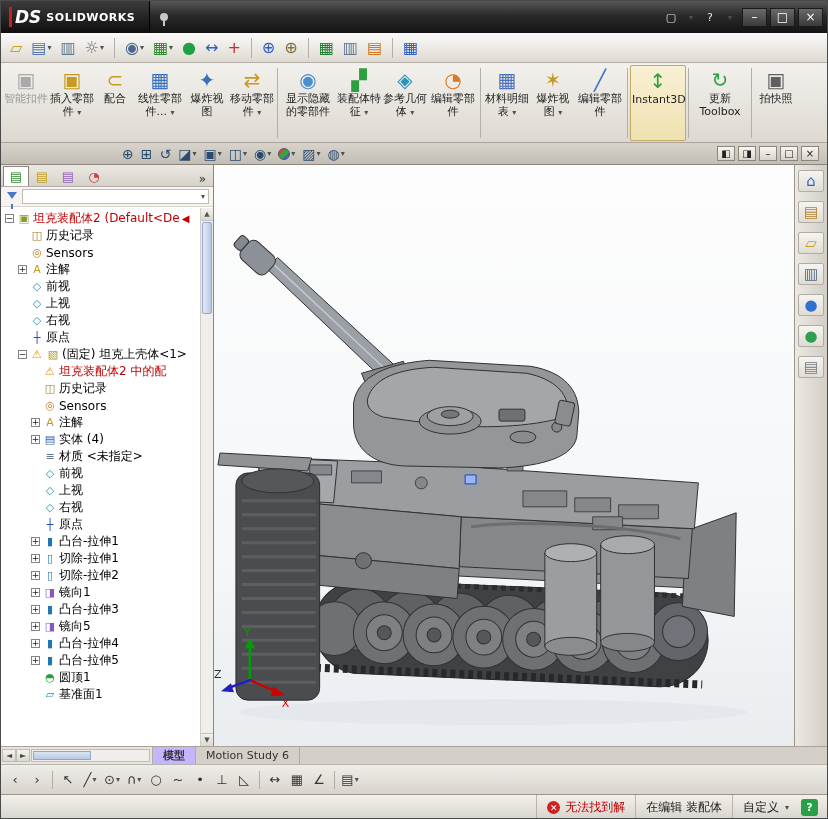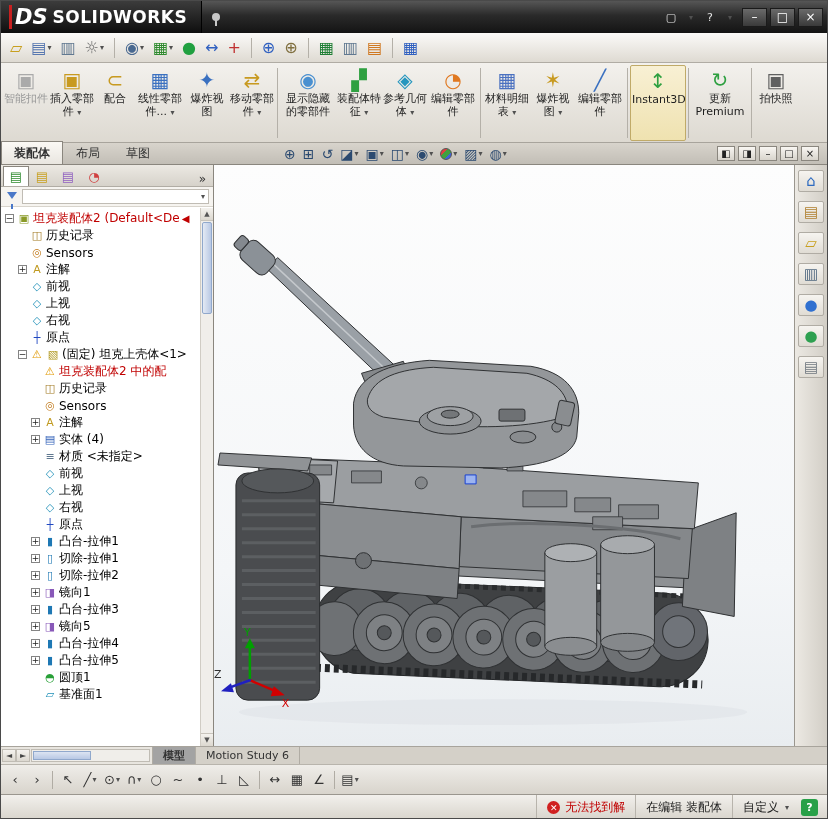--- a/index.html
+++ b/index.html
@@ -2,22 +2,22 @@
 <html><head>
 <meta charset="utf-8">
 <style>
 *{margin:0;padding:0;box-sizing:border-box;}
 html,body{width:828px;height:819px;}
 body{font-family:"DejaVu Sans","Liberation Sans",sans-serif;font-size:12px;position:relative;background:#d6d2ca;overflow:hidden;border:1px solid #4a4a4a;}
 
 
 .titlebar{position:absolute;top:0;left:0;right:0;height:32px;background:linear-gradient(#565656,#2a2a2a 45%,#141414);display:flex;align-items:center;color:#fff;z-index:5;}
 .logo{display:flex;align-items:center;gap:5px;padding:0 14px 0 8px;height:100%;background:linear-gradient(#3c3c3c,#0e0e0e);border-right:1px solid #000;}
-.ds-mark{font-style:italic;font-weight:bold;font-size:21px;color:#fff;border-left:3px solid #c82020;padding-left:3px;}
-.sw-mark{font-weight:bold;font-size:17px;letter-spacing:.5px;}
+.ds-mark{font-style:italic;font-weight:bold;font-size:17px;color:#fff;border-left:3px solid #c82020;padding-left:3px;}
+.sw-mark{font-weight:bold;font-size:11px;letter-spacing:.5px;}
 .menus{display:flex;height:100%;align-items:stretch;}
 .menu-item{display:flex;align-items:center;padding:0 8px;font-size:12.5px;color:#f0f0f0;cursor:default;}
 .pin-icon{width:8px;height:8px;border-radius:50%;background:#c8c8c8;position:relative;margin:0 10px;align-self:center;}
 .pin-icon::after{content:"";position:absolute;left:3px;top:7px;width:2px;height:6px;background:#c8c8c8;}
 .tb-right{margin-left:auto;display:flex;align-items:center;gap:1px;padding-right:4px;}
 .tbtn{min-width:18px;height:18px;display:flex;align-items:center;justify-content:center;color:#e4e4e4;font-size:11px;}
 .winbtn{width:25px;height:19px;display:flex;align-items:center;justify-content:center;color:#fff;font-size:12px;background:linear-gradient(#6a6a6a,#3a3a3a);border:1px solid #1a1a1a;margin-left:2px;}
 
 
 .qbar{position:absolute;top:32px;left:0;right:0;height:30px;background:linear-gradient(#fbfaf8,#dedad2);border-bottom:1px solid #b0aca4;display:flex;align-items:center;padding:0 6px;gap:3px;z-index:4;}
@@ -80,21 +80,21 @@
 .taskpane{width:33px;background:linear-gradient(90deg,#ece9e3,#d2cec6);border-left:1px solid #9a968e;display:flex;flex-direction:column;align-items:center;padding-top:5px;gap:9px;flex:none;}
 .tpbtn{width:26px;height:22px;display:flex;align-items:center;justify-content:center;font-size:15px;background:linear-gradient(#f6f4f0,#e0dcd4);border:1px solid #b0aca4;border-radius:2px;}
 
 
 .bottombar{position:absolute;left:0;right:0;top:745px;height:18px;background:#d4d0c8;border-top:1px solid #a8a49c;display:flex;align-items:stretch;font-size:11px;z-index:3;}
 .hscroll{display:flex;align-items:center;width:152px;background:#e8e5df;border-right:1px solid #b0aca4;padding:1px;flex:none;}
 .harr{width:14px;text-align:center;font-size:8px;color:#444;background:linear-gradient(#f4f2ee,#dcd8d0);border:1px solid #c0bcb4;height:13px;line-height:11px;}
 .htrack{flex:1;height:13px;background:#f0eeea;border:1px solid #c0bcb4;position:relative;margin:0 1px;}
 .hthumb{position:absolute;left:1px;top:1px;bottom:1px;width:58px;background:linear-gradient(#dce4f2,#b8c8e4);border:1px solid #90a8cc;}
 .btab{display:flex;align-items:center;padding:0 10px;border-right:1px solid #b0aca4;color:#333;}
-.btab.active{background:#a3a3a3;font-weight:bold;}
+.btab.active{background:#c4b5fd;font-weight:bold;}
 .bfill{flex:1;}
 
 
 .sketchbar{position:absolute;left:0;right:0;top:763px;height:30px;background:linear-gradient(#efede9,#d8d4cc);border-top:1px solid #b8b4ac;display:flex;align-items:center;padding:0 4px;gap:2px;z-index:3;}
 .skbtn{display:flex;align-items:center;justify-content:center;min-width:20px;height:22px;font-size:13px;color:#333;}
 .sksep{width:1px;height:18px;background:#b0aca4;margin:0 3px;}
 
 
 .statusbar{position:absolute;left:0;right:0;top:793px;height:26px;background:linear-gradient(#f2f0ec,#d8d4cc);border-top:1px solid #9a968e;display:flex;align-items:center;font-size:12px;color:#222;padding-left:8px;z-index:3;}
 .sproduct{font-family:"DejaVu Sans Mono","Liberation Mono",monospace;font-size:12px;}
@@ -236,35 +236,30 @@
       <div class="rlab">编辑零部件</div>
     </div>
     <span class="rsep"></span>
     <div class="rbtn act" style="width: 56px;">
       <div class="ricon" style="color: rgb(46, 160, 64);">↕</div>
       <div class="rlab">Instant3D</div>
     </div>
     <span class="rsep"></span>
     <div class="rbtn" style="width: 58px;">
       <div class="ricon" style="color: rgb(46, 160, 64);">↻</div>
-      <div class="rlab">更新 Premium</div>
+      <div class="rlab">更新 Toolbox</div>
     </div>
     <span class="rsep"></span>
     <div class="rbtn" style="width: 44px;">
       <div class="ricon" style="color: rgb(96, 96, 96);">▣</div>
       <div class="rlab">拍快照</div>
     </div>
   </div>
 
 <div class="tabstrip">
-  <div style="display:flex;align-items:flex-end;height:100%;" id="doctabs">
-      <div class="dtab active">装配体</div>
-      <div class="dtab">布局</div>
-      <div class="dtab">草图</div>
-    </div>
   <div class="headsup" id="headsup">
       <span class="hbtn">
         <span class="hglyph">⊕</span>
       </span>
       <span class="hbtn">
         <span class="hglyph">⊞</span>
       </span>
       <span class="hbtn">
         <span class="hglyph">↺</span>
       </span>

